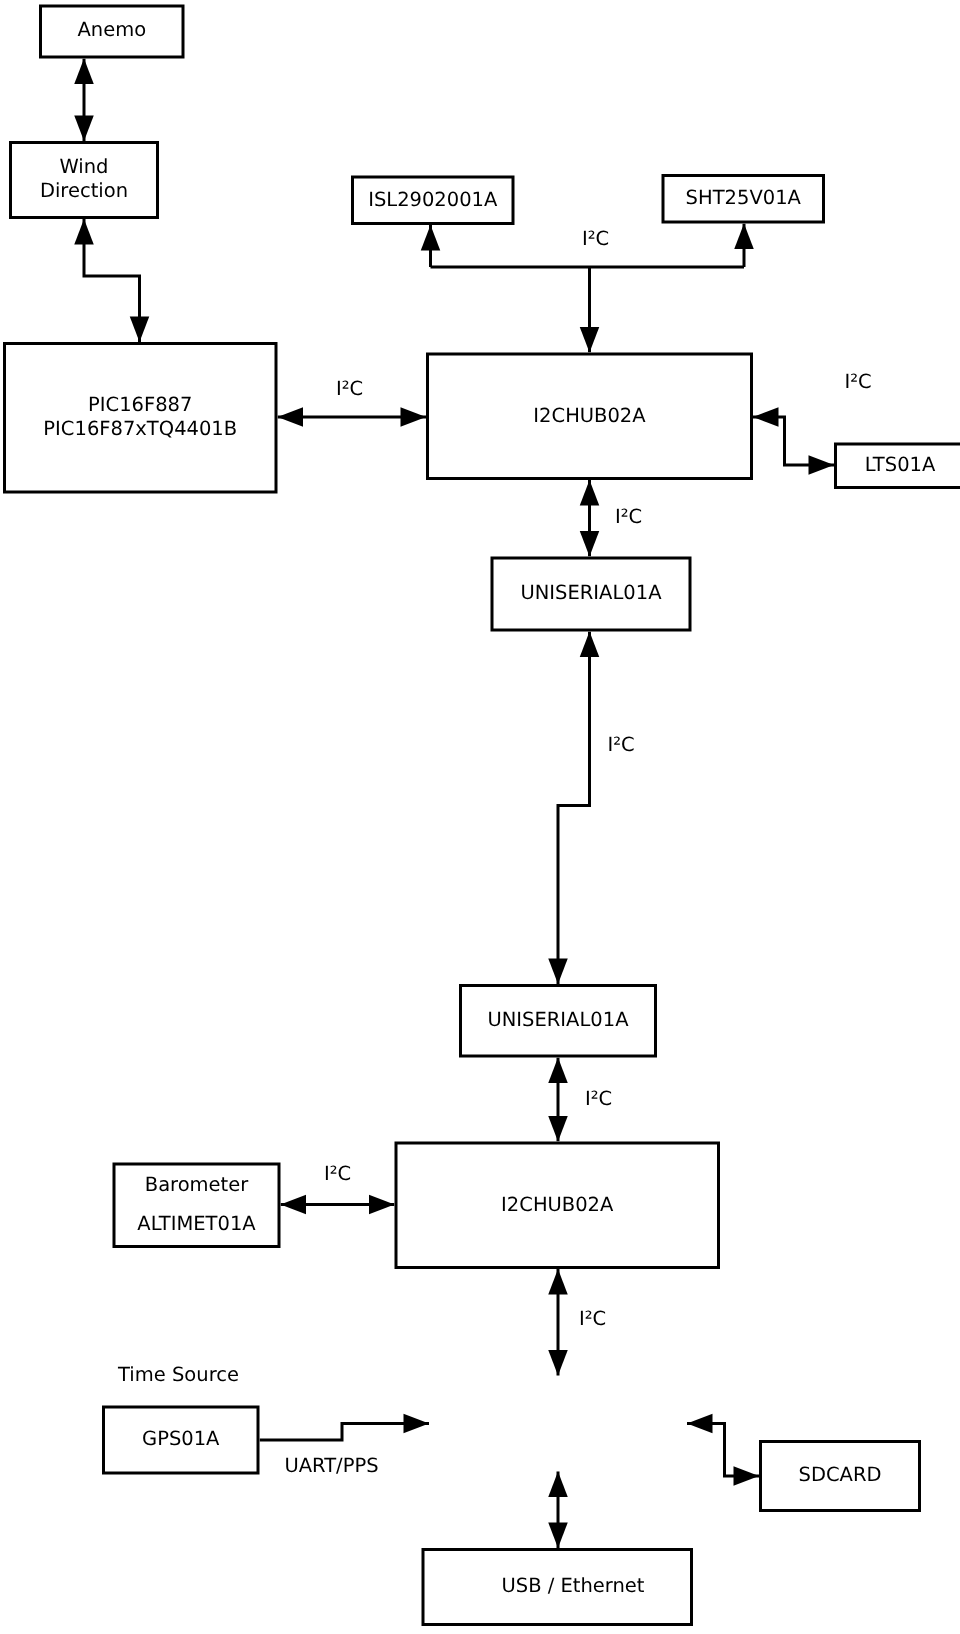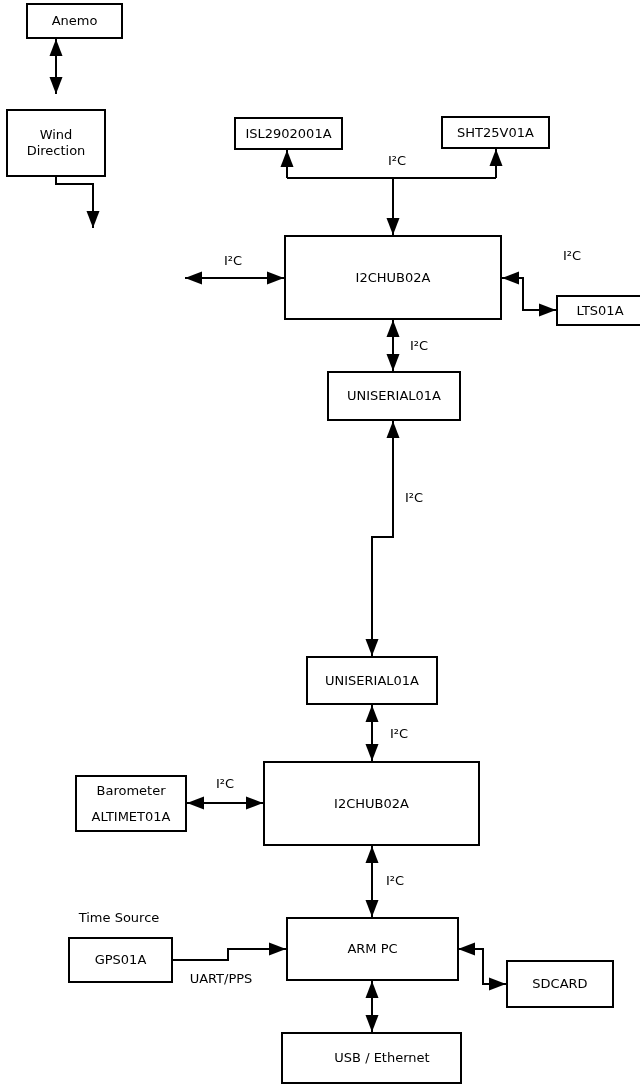--- a/index.html
+++ b/index.html
@@ -92,23 +92,27 @@
       </g>
       <g>
         <polyline points="372,981 372,1032" fill="none" stroke="#000000" stroke-width="2"></polyline>
         <polygon points="372,981 378.5,998 365.5,998" fill="#000000"></polygon>
         <polygon points="372,1032 365.5,1015 378.5,1015" fill="#000000"></polygon>
       </g>
     </svg>
 <div class="node" style="left: 7px; top: 3px; width: 97px; height: 36px; margin-left: 19px;">
       <div>Anemo</div>
     </div>
-    <div class="node" style="left: 6px; top: 94px; width: 100px; height: 68px; margin-top: 15px;">
+    <div class="node" style="left: 6px; top: 94px; width: 100px; height: 52px;">
       <div>Wind</div>
       <div>Direction</div>
+    </div>
+    <div class="node" style="left: 2px; top: 228px; width: 183px; height: 101px;">
+      <div>PIC16F887</div>
+      <div>PIC16F87xTQ4401B</div>
     </div>
     <div class="node" style="left: 234px; top: 117px; width: 109px; height: 33px;">
       <div>ISL2902001A</div>
     </div>
     <div class="node" style="left: 441px; top: 116px; width: 109px; height: 33px;">
       <div>SHT25V01A</div>
     </div>
     <div class="node" style="left: 284px; top: 235px; width: 218px; height: 85px;">
       <div>I2CHUB02A</div>
     </div>
@@ -124,23 +128,20 @@
     <div class="node" style="left: 263px; top: 761px; width: 217px; height: 85px;">
       <div>I2CHUB02A</div>
     </div>
     <div class="node" style="left: 75px; top: 775px; width: 112px; height: 57px; gap: 10px;">
       <div>Barometer</div>
       <div>ALTIMET01A</div>
     </div>
     <div class="node" style="left: 68px; top: 937px; width: 105px; height: 46px;">
       <div>GPS01A</div>
     </div>
-    <div class="node" style="left: 286px; top: 917px; width: 173px; height: 64px;">
-      <div>ARM PC</div>
-    </div>
     <div class="node" style="left: 506px; top: 960px; width: 108px; height: 48px; justify-content: center;">
       <div>SDCARD</div>
     </div>
     <div class="node" style="left: 281px; top: 1032px; width: 181px; height: 52px; padding-left: 21px;">
       <div>USB / Ethernet</div>
     </div>
     <div class="flabel" style="left: 233px; top: 260px;">I²C</div>
     <div class="flabel" style="left: 397px; top: 160px;">I²C</div>
     <div class="flabel" style="left: 572px; top: 255px;">I²C</div>
     <div class="flabel" style="left: 419px; top: 345px;">I²C</div>

